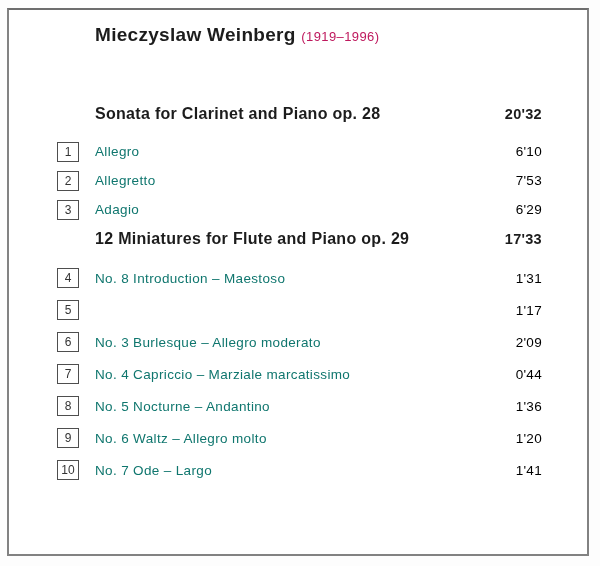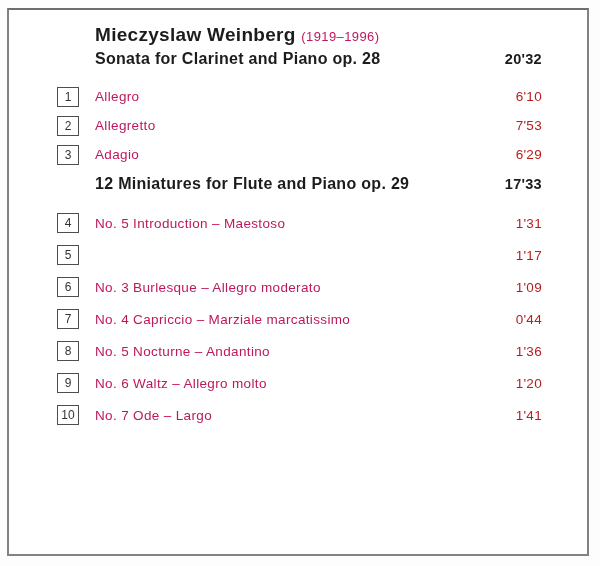--- a/index.html
+++ b/index.html
@@ -50,21 +50,21 @@
     font-weight: 700;
     letter-spacing: 0.3px;
     line-height: 22px;
     white-space: nowrap;
   }
   .list {
     position: absolute;
     left: 57px;
     top: 0;
     width: 485px;
-    padding-top: 50px;
+    padding-top: 105px;
   }
   .section + .section {
     margin-top: 6px;
   }
   .sec-header {
     display: flex;
     align-items: baseline;
     padding-left: 38px;
     margin-bottom: 10px;
     height: 22px;
@@ -94,28 +94,28 @@
     border: 1px solid #4e4e4e;
     color: #333;
     font-size: 12px;
     line-height: 18px;
     text-align: center;
     background: #fff;
   }
   .label {
     margin-left: 16px;
     font-size: 13.5px;
-    color: #be185d;
+    color: #0f766e;
     letter-spacing: 0.35px;
     white-space: pre;
   }
   .time {
     margin-left: auto;
     font-size: 13.5px;
-    color: #b91c1c;
+    color: #000000;
     letter-spacing: 0.3px;
   }
 </style>
 </head>
 <body>
 
 <div class="page">
   <div class="frame"></div>
 
   <div class="header">
@@ -147,31 +147,31 @@
     <span class="time">6'29</span>
   </div>
       </div>
       <div class="section">
     <div class="sec-header">
       <span class="sec-title">12 Miniatures for Flute and Piano op. 29</span>
       <span class="sec-time">17'33</span>
     </div>
   <div class="track">
     <span class="num">4</span>
-    <span class="label">No. 5 Introduction – Maestoso</span>
+    <span class="label">No. 8 Introduction – Maestoso</span>
     <span class="time">1'31</span>
   </div>
         <div class="track">
     <span class="num">5</span>
     <span class="time">1'17</span>
   </div>
         <div class="track">
     <span class="num">6</span>
     <span class="label">No. 3 Burlesque – Allegro moderato</span>
-    <span class="time">1'09</span>
+    <span class="time">2'09</span>
   </div>
         <div class="track">
     <span class="num">7</span>
     <span class="label">No. 4 Capriccio – Marziale marcatissimo</span>
     <span class="time">0'44</span>
   </div>
         <div class="track">
     <span class="num">8</span>
     <span class="label">No. 5 Nocturne – Andantino</span>
     <span class="time">1'36</span>

